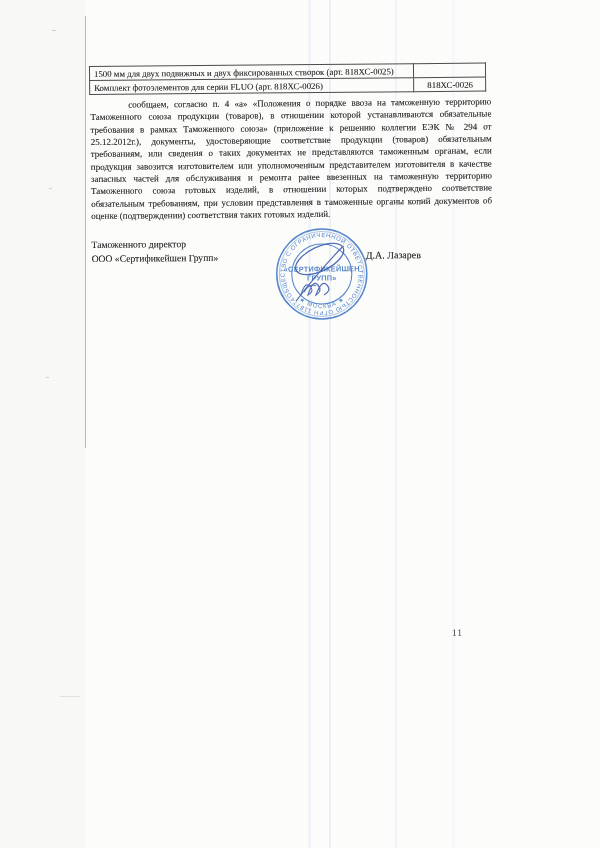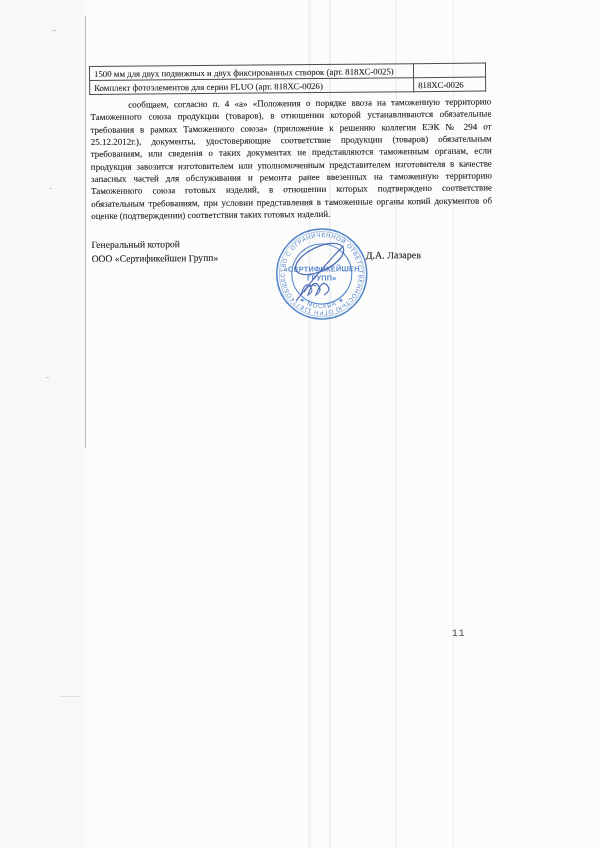--- a/index.html
+++ b/index.html
@@ -37,21 +37,21 @@
   .doc-table td {
     border: 1px solid #4c4c4c;
     font-size: 8.8px;
     color: #2d2d2d;
     padding: 1px 3px 1px 4px;
     height: 11px;
     overflow: hidden;
     white-space: nowrap;
     text-shadow: 0 0 0.5px rgba(50,50,50,.45);
   }
-  .doc-table td.code-cell { width: 64px; text-align: left; }
+  .doc-table td.code-cell { width: 64px; text-align: center; }
   .para {
     position: absolute; left: 92px; top: 99px;
     width: 401px;
     font-size: 9px;
     color: #303030;
     text-shadow: 0 0 0.5px rgba(50,50,50,.5);
   }
   .para-line {
     line-height: 12.35px;
     text-align: justify;
@@ -65,21 +65,21 @@
     color: #2e2e2e;
     text-shadow: 0 0 0.5px rgba(50,50,50,.5);
   }
   .signer-name {
     position: absolute; left: 366px; top: 252px;
     font-size: 10px; color: #2e2e2e;
     text-shadow: 0 0 0.5px rgba(50,50,50,.5);
   }
   .page-number {
     position: absolute; left: 449px; top: 631px;
-    font-size: 9.5px; letter-spacing: 1px; color: #3a3a3a; font-family: Liberation Mono, monospace;
+    font-size: 9.5px; letter-spacing: 1px; color: #3a3a3a;
   }
   .stamp {
     position: absolute; left: 270px; top: 224px;
     width: 104px; height: 104px;
     opacity: .92;
   }
   .stamp text { font-family: "Liberation Sans", sans-serif; }
 </style>
 </head>
 <body>
@@ -117,21 +117,21 @@
     <div class="para-line">25.12.2012г.), документы, удостоверяющие соответствие продукции (товаров) обязательным</div>
     <div class="para-line">требованиям, или сведения о таких документах не представляются таможенным органам, если</div>
     <div class="para-line">продукция завозится изготовителем или уполномоченным представителем изготовителя в качестве</div>
     <div class="para-line">запасных частей для обслуживания и ремонта ранее ввезенных на таможенную территорию</div>
     <div class="para-line">Таможенного союза готовых изделий, в отношении которых подтверждено соответствие</div>
     <div class="para-line">обязательным требованиям, при условии представления в таможенные органы копий документов об</div>
     <div class="para-line last">оценке (подтверждении) соответствия таких готовых изделий.</div>
   </div>
 
   <div class="sig-title">
-    <div>Генеральный которой</div>
+    <div>Таможенного директор</div>
     <div>ООО «Сертификейшен Групп»</div>
   </div>
 
   <svg class="stamp" viewBox="0 0 104 104">
     <g stroke="#4a7ec9" fill="none">
       <circle cx="52" cy="52" r="45" stroke-width="1.5"></circle>
       <circle cx="52" cy="52" r="42.5" stroke-width="0.6" opacity="0.8"></circle>
       <circle cx="52" cy="52" r="30" stroke-width="1.1"></circle>
     </g>
     <defs>

